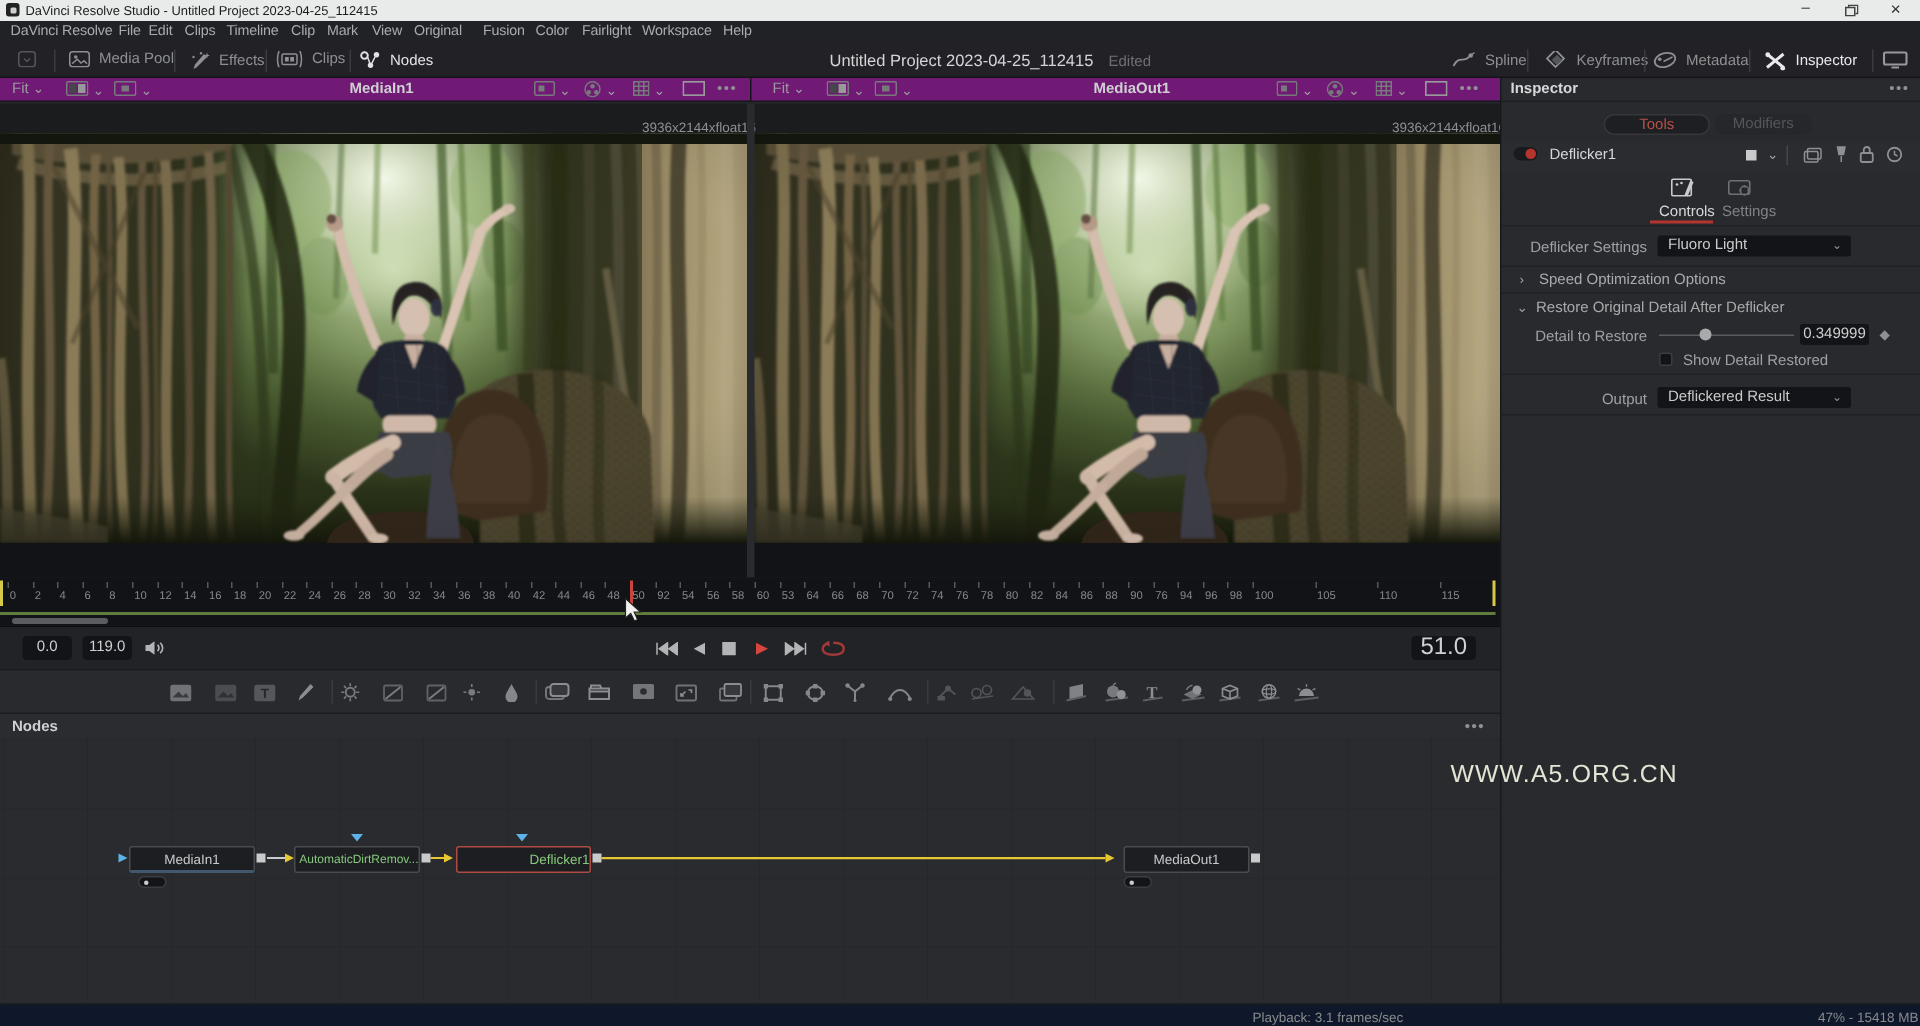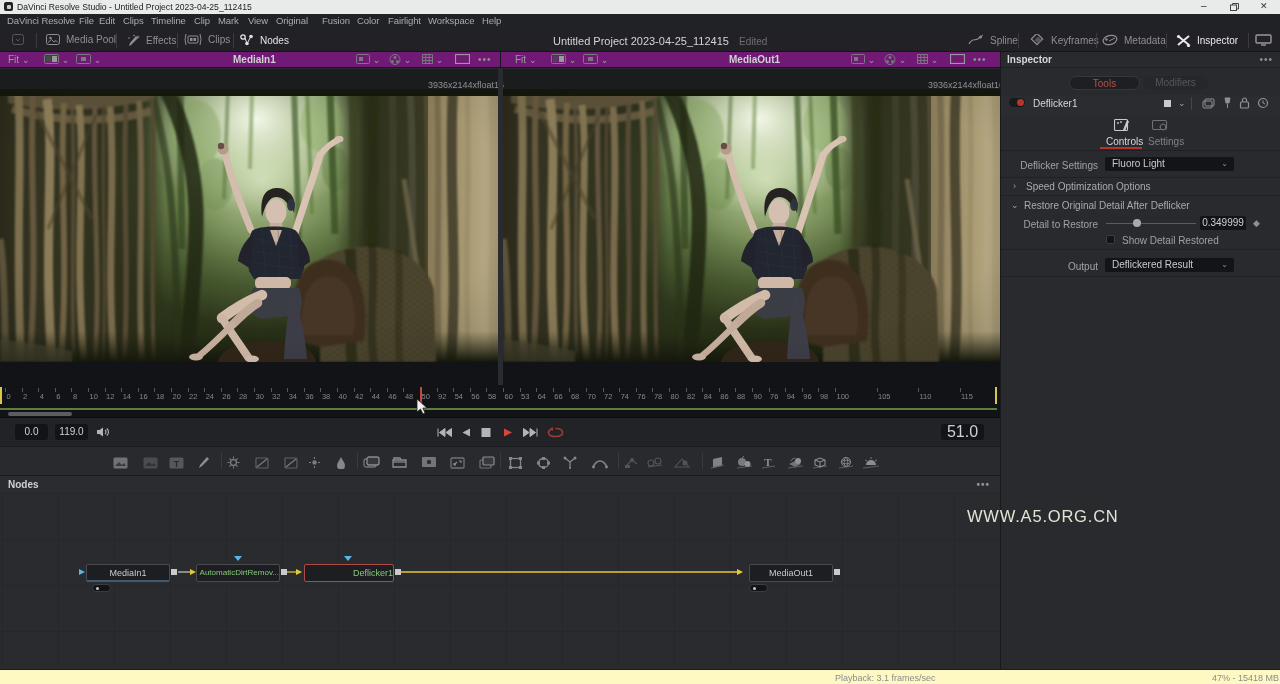--- a/index.html
+++ b/index.html
@@ -850,16 +850,16 @@
 
   <span style="position:absolute;left:105px;top:183px;width:9px;height:9px;background:#131417;border:1px solid #3c3d41;border-radius:2px"></span>
   <span style="position:absolute;left:121px;top:183px;color:#9fa1a3;font-size:10px">Show Detail Restored</span>
   <div class="sep" style="top:197px"></div>
 
   <span class="ilabel" style="left:0px;top:209px;width:97px">Output</span>
   <div class="dd" style="top:206px">Deflickered Result<span class="ch">⌄</span></div>
   <div class="sep" style="top:224px"></div>
 </div>
 
-<div class="abs" style="left:0;top:669px;width:1280px;height:15px;background:#fef9c3;border-top:1px solid #1b1c1f">
+<div class="abs" style="left:0;top:669px;width:1280px;height:15px;background:#0f172a;border-top:1px solid #1b1c1f">
   <span style="position:absolute;left:835px;top:3px;color:#898b8d;font-size:9px">Playback: 3.1 frames/sec</span>
   <span style="position:absolute;left:1212px;top:3px;color:#898b8d;font-size:9px">47% - 15418 MB</span>
 </div>
 
 </body></html>

